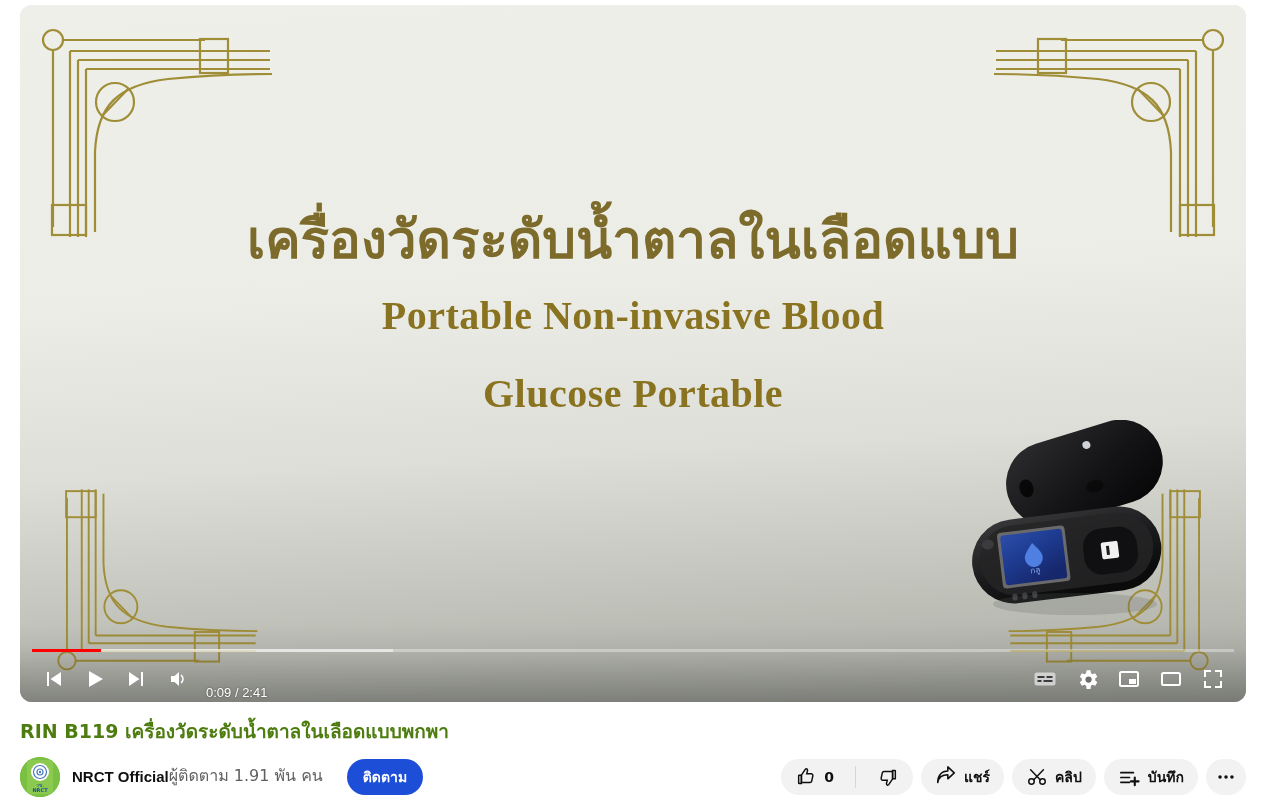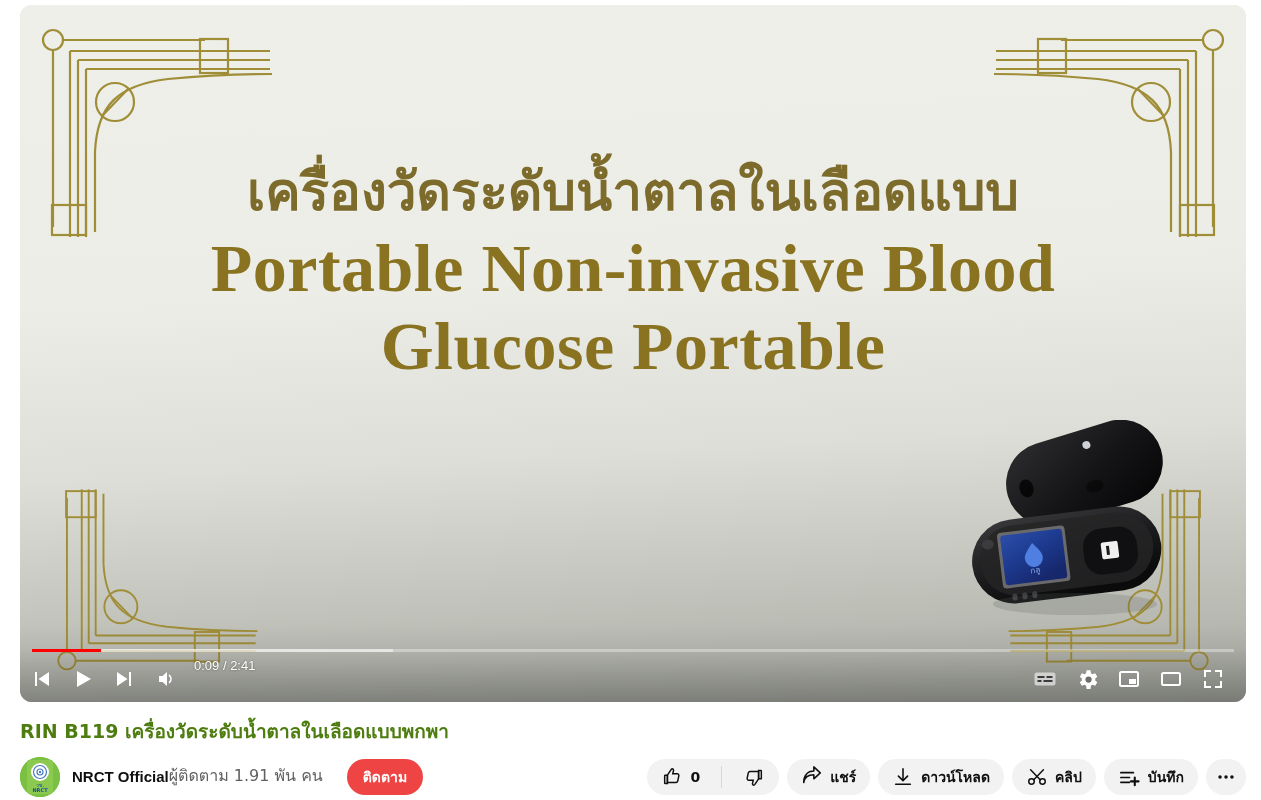--- a/index.html
+++ b/index.html
@@ -40,46 +40,47 @@
     pointer-events: none;
   }
   .th-line {
     font-family: "DejaVu Sans", "Liberation Sans", sans-serif;
     font-weight: 700;
     font-size: 53px;
     line-height: 74px;
     color: #7d6b2c;
     letter-spacing: 0px;
     text-shadow: 0 1px 0 rgba(255,255,255,.35);
+    margin-top: 48px;
   }
   .en-line {
     font-family: "Liberation Serif", "DejaVu Serif", serif;
     font-weight: 700;
-    font-size: 68px;
+    font-size: 40px;
     line-height: 78px;
     color: #8a7320;
     letter-spacing: .5px;
   }
 
   
   .device { position: absolute; left: 945px; top: 415px; width: 230px; height: 205px; }
 
   
   .ctl-shade {
     position: absolute; left: 0; right: 0; bottom: 0; height: 78px;
     background: linear-gradient(180deg, rgba(0,0,0,0) 0%, rgba(0,0,0,.04) 30%, rgba(0,0,0,.28) 100%);
     pointer-events: none;
   }
   .progress-wrap { position: absolute; left: 12px; right: 12px; bottom: 46px; height: 12px; cursor: pointer; }
   .progress-track { position: absolute; left: 0; right: 0; top: 5px; height: 3px; background: rgba(255,255,255,.35); }
   .progress-loaded { position: absolute; left: 0; top: 5px; height: 3px; width: 30%; background: rgba(255,255,255,.5); }
   .progress-played { position: absolute; left: 0; top: 5px; height: 3px; width: 5.7%; background: #ff0000; }
 
   .ctl-row { position: absolute; left: 0; right: 0; bottom: 0; height: 46px; display: flex; align-items: center; }
-  .ctl-left { display: flex; align-items: flex-start; gap: 0px; }
+  .ctl-left { display: flex; align-items: flex-end; padding-left: 12px; gap: 0px; }
   .ctl-right { margin-left: auto; display: flex; align-items: center; padding-right: 12px; gap: 0px; }
   .ctl-btn {
     width: 42px; height: 42px; display: flex; align-items: center; justify-content: center;
     cursor: pointer; background: none; border: none;
   }
   .ctl-btn svg { display: block; }
   .time {
     color: #fff; font-size: 13px; padding: 0 10px 0 6px;
     font-family: "Liberation Sans", sans-serif;
     text-shadow: 0 0 2px rgba(0,0,0,.5);
@@ -96,21 +97,21 @@
   .chan { display: flex; align-items: center; gap: 12px; }
   .avatar {
     width: 40px; height: 40px; border-radius: 50%; overflow: hidden;
     background: #7ac143; flex: none; position: relative;
   }
   .chan-text { display: flex; flex-direction: row; justify-content: center; }
   .chan-name { font-size: 15px; font-weight: 700; color: #0f0f0f; line-height: 20px; }
   .chan-subs { font-size: 16px; color: #606060; line-height: 18px;
     font-family: "DejaVu Sans","Liberation Sans", sans-serif; }
   .sub-btn {
-    margin-left: 24px; background: #ef4444; color: #fff;
+    margin-left: 24px; background: #1d4ed8; color: #fff;
     border-radius: 18px; height: 36px; padding: 0 16px;
     display: flex; align-items: center; justify-content: center;
     font-size: 14px; font-weight: 700; cursor: pointer; border: none;
     font-family: "DejaVu Sans","Liberation Sans", sans-serif;
     white-space: nowrap;
   }
   .actions { margin-left: auto; display: flex; align-items: center; gap: 8px; }
   .pill {
     background: #f2f2f2; border-radius: 18px; height: 36px;
     display: flex; align-items: center; padding: 0 14px; gap: 7px;
@@ -376,30 +377,20 @@
 
         <button class="pill">
           <span class="ic">
             <svg width="22" height="22" viewBox="0 0 24 24" fill="none" stroke="#0f0f0f" stroke-width="1.7" stroke-linejoin="round">
               <path d="M3 18c1-6 6-8.5 11-8.5V14l7-6.5L14 1v4.5C7 5.5 3 10.5 3 18z"></path>
             </svg>
           </span>
           <span>แชร์</span>
         </button>
 
-        <button class="pill">
-          <span class="ic">
-            <svg width="22" height="22" viewBox="0 0 24 24" fill="none" stroke="#0f0f0f" stroke-width="1.7" stroke-linecap="round" stroke-linejoin="round">
-              <path d="M12 3v12"></path>
-                <path d="M7 11l5 5 5-5"></path>
-                <path d="M4 20h16"></path>
-            </svg>
-          </span>
-          <span>ดาวน์โหลด</span>
-        </button>
 
         <button class="pill">
           <span class="ic">
             <svg width="22" height="22" viewBox="0 0 24 24" fill="none" stroke="#0f0f0f" stroke-width="1.6" stroke-linecap="round">
               <circle cx="6" cy="17" r="3"></circle>
                 <circle cx="18" cy="17" r="3"></circle>
               <path d="M8.5 15L19 4"></path>
                 <path d="M15.5 15L5 4"></path>
             </svg>
           </span>

